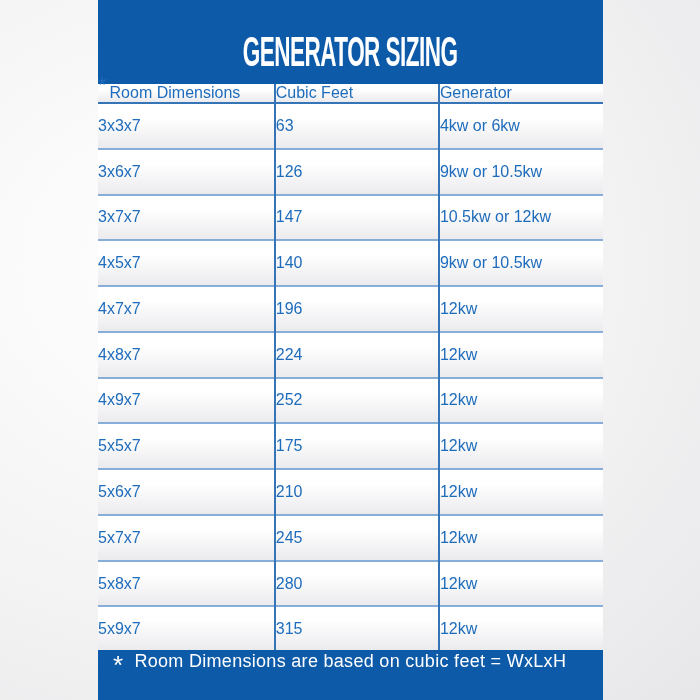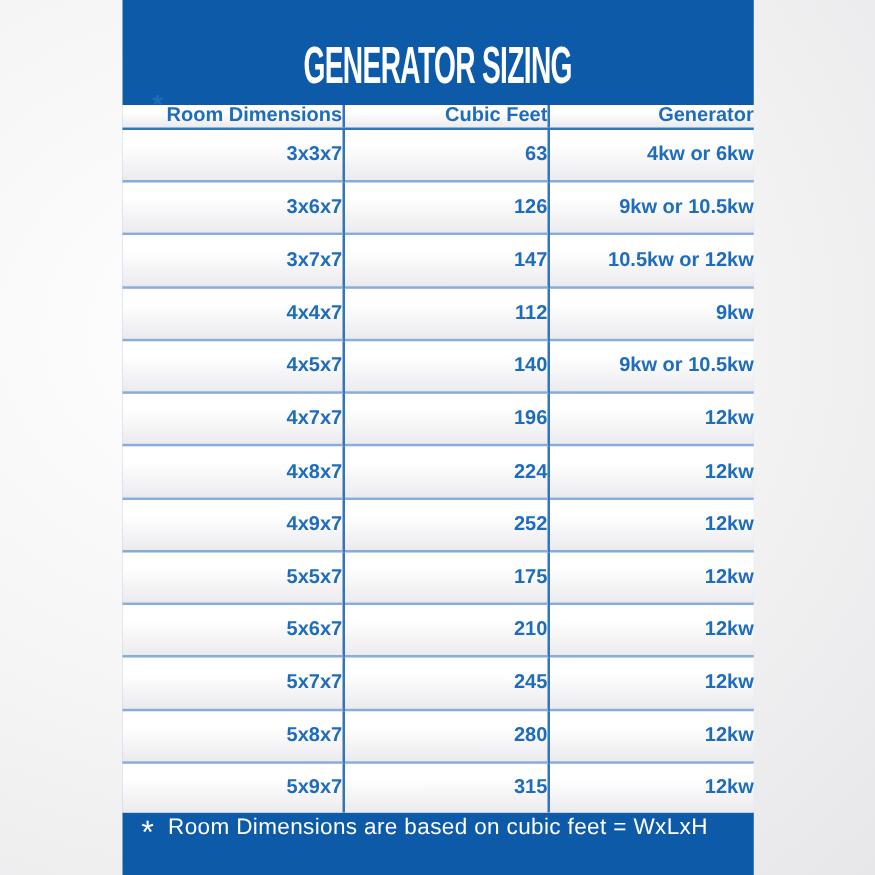--- a/index.html
+++ b/index.html
@@ -19,22 +19,22 @@
     color:#ffffff;font-weight:bold;font-size:41px;line-height:1;
     display:inline-block;transform:scaleX(0.55) scaleY(1.02);
     transform-origin:center;letter-spacing:-1px;white-space:nowrap;
   }
   table.sizing{
     width:505px;height:566px;border-collapse:collapse;table-layout:fixed;
     background:#ffffff;
   }
   col.c1{width:35%;} col.c2{width:32.5%;} col.c3{width:32.5%;}
   th,td{
-    text-align:right;vertical-align:middle;
-    color:#1e6cbc;font-size:16px;font-weight:bold;
+    text-align:left;vertical-align:middle;
+    color:#1e6cbc;font-size:16px;font-weight:normal;
     background:linear-gradient(180deg,#ffffff 30%,#ebebee 100%);
     padding:0;
   }
   thead th{border-bottom:2px solid #3574b6;}
   th + th, td + td{border-left:2px solid #3574b6;}
   tbody tr + tr td{border-top:2px solid #87add9;}
   .hdr-ast{
     font-size:22px;vertical-align:6px;margin-right:3px;line-height:0;
   }
   .footer{
@@ -79,25 +79,20 @@
           <td>3x6x7</td>
           <td>126</td>
           <td>9kw or 10.5kw</td>
         </tr>
         <tr>
           <td>3x7x7</td>
           <td>147</td>
           <td>10.5kw or 12kw</td>
         </tr>
         <tr>
-          <td>4x4x7</td>
-          <td>112</td>
-          <td>9kw</td>
-        </tr>
-        <tr>
           <td>4x5x7</td>
           <td>140</td>
           <td>9kw or 10.5kw</td>
         </tr>
         <tr>
           <td>4x7x7</td>
           <td>196</td>
           <td>12kw</td>
         </tr>
         <tr>

